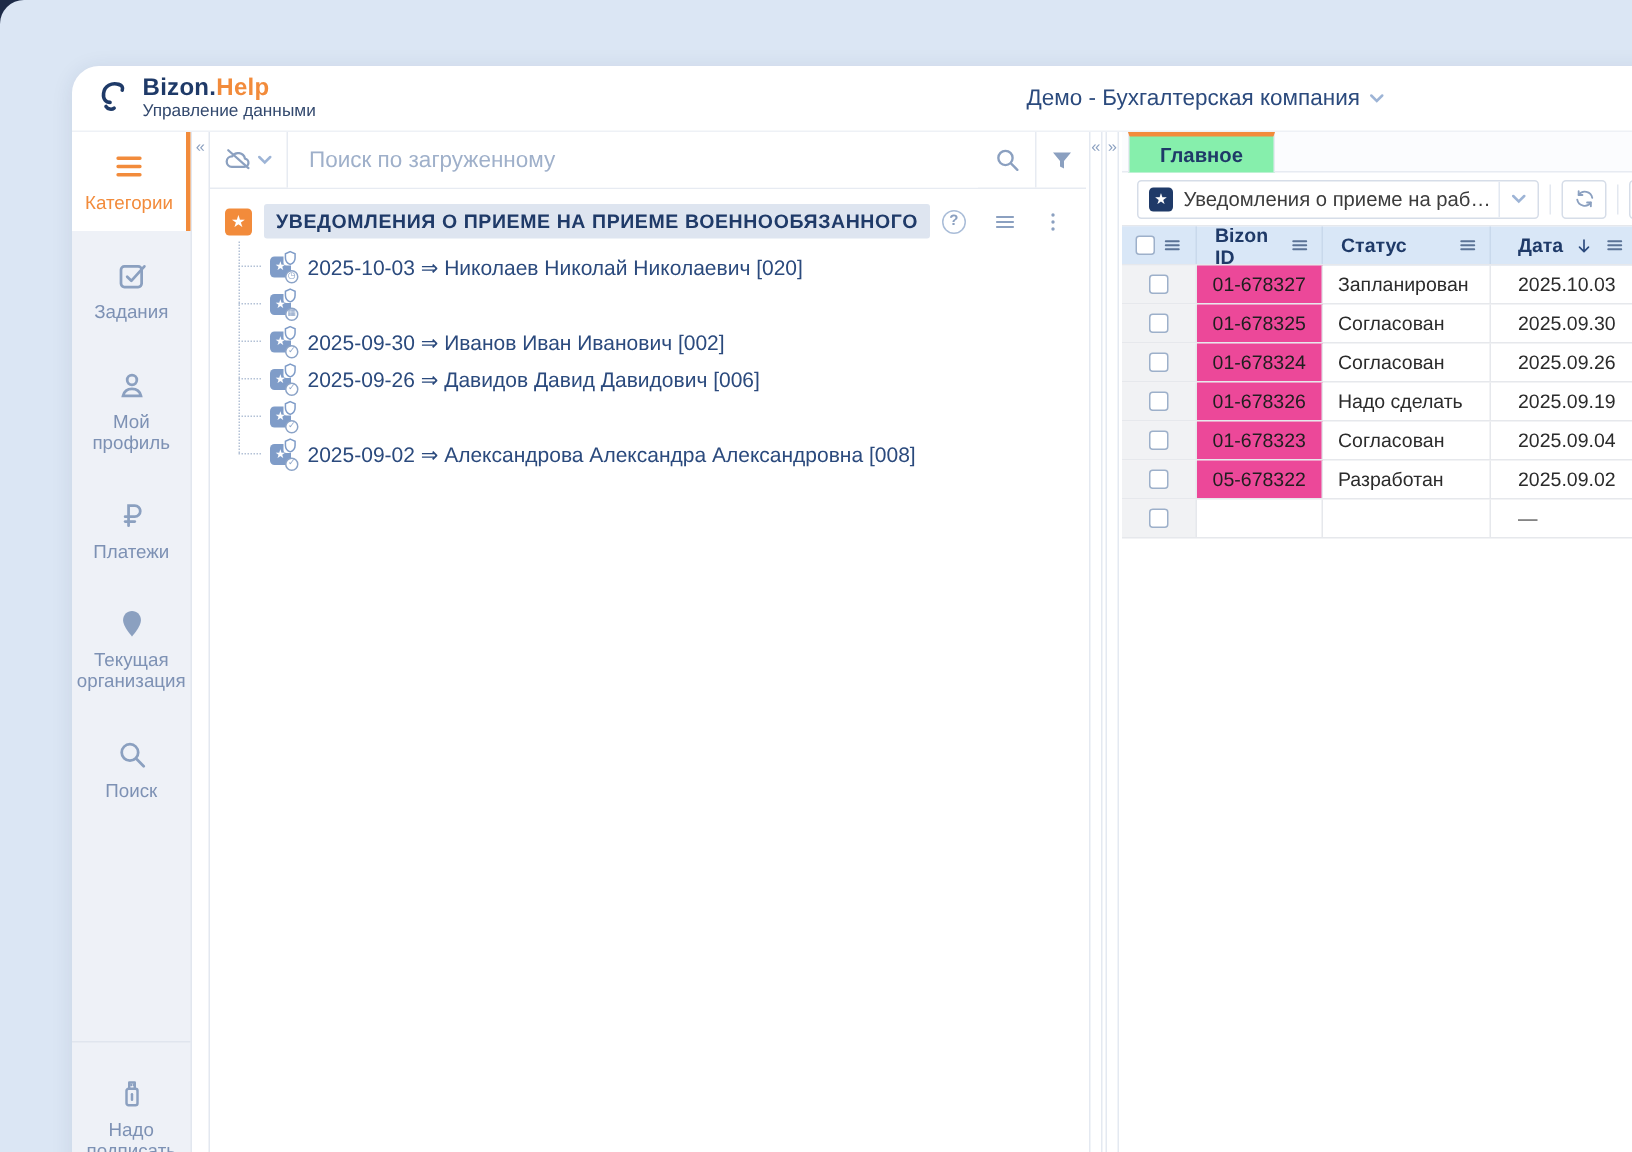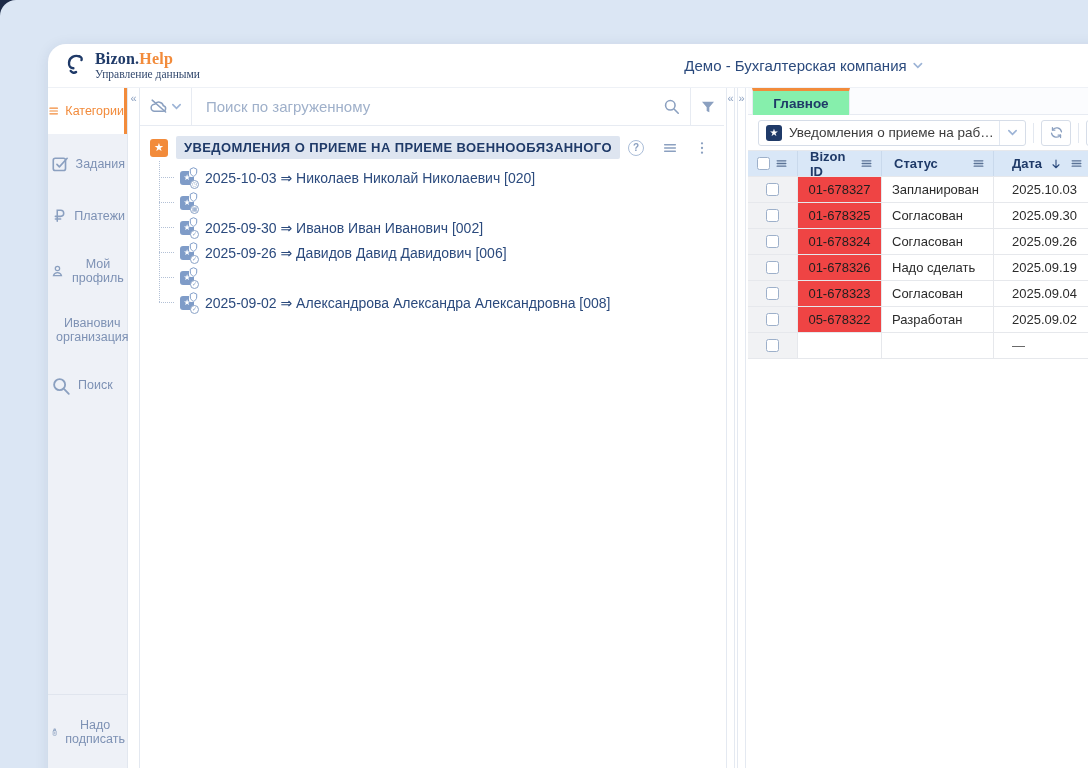--- a/index.html
+++ b/index.html
@@ -25,21 +25,21 @@
   }
 
   
   .app-header {
     height:44px; flex:0 0 44px;
     display:flex; align-items:center;
     padding:0 14px;
     border-bottom:1px solid #eef1f6;
     position:relative;
   }
-  .brand { display:flex; align-items:center; gap:7px; cursor:pointer;font-family:Liberation Serif, serif; }
+  .brand { display:flex; align-items:center; gap:7px; cursor:pointer; }
   .brand-logo { width:26px; height:26px; color:#1f3a68; }
   .brand-text { line-height:1.05; }
   .brand-name { font-size:16px; font-weight:bold; color:#1f3a68; letter-spacing:.2px; }
   .brand-name .accent { color:#f28b3b; }
   .brand-sub { font-size:11.5px; color:#33496e; }
   .company {
     position:absolute; left:756px; top:0; height:100%;
     transform:translateX(-50%);
     display:flex; align-items:center; gap:6px;
     font-size:15px; color:#2b4a7d; cursor:pointer; white-space:nowrap;
@@ -50,21 +50,21 @@
   .app-body { flex:1; display:flex; min-height:0; }
 
   
   .sidebar {
     width:80px; flex:0 0 80px;
     background:#eef1f7;
     border-right:1px solid #e2e7ef;
     position:relative;
   }
   .nav-item {
-    display:flex; flex-direction:row; align-items:center;
+    display:flex; flex-direction:column; align-items:center;
     gap:6px; padding:11px 2px; margin-top:8px;
     color:#7d91b4; font-size:12.5px; text-align:center;
     cursor:pointer; line-height:1.15;
   }
   .nav-item .nico { width:22px; height:22px; color:#8ba0c0; }
   .nav-item.active {
     background:#ffffff; color:#f28b3b; margin-top:0;
     border-right:3px solid #f28b3b; padding:12px 0;
   }
   .nav-item.active .nico { color:#f28b3b; }
@@ -220,21 +220,21 @@
   .grid-head { background:#d9e7f7; font-weight:bold; color:#1f3a68; }
   .grid-head .gc { border-right:1px solid #c9d9ec; }
   .grid-head .gc.sel { background:#d9e7f7; }
   .grid-head .gc.id, .grid-head .gc.st { justify-content:space-between; padding:0 8px 0 12px; }
   .grid-head .hmenu { color:#5b7396; width:13px; height:13px; cursor:pointer; flex:0 0 13px; }
   .grid-head .sort-arrow { width:12px; height:12px; color:#2b4a7d; }
   .cbx {
     width:13px; height:13px; border:1.5px solid #9db0ca; border-radius:2.5px;
     background:#fff; cursor:pointer; flex:0 0 13px;
   }
-  .gc.id.filled { background:#ef4444; color:#1f1f1f; }
+  .gc.id.filled { background:#ec4899; color:#1f1f1f; }
   .dash { color:#555; }
 
   svg { display:block; }
 </style>
 </head>
 <body>
 
 <div class="page-bg"></div>
 
 <div class="card">
@@ -270,37 +270,37 @@
       </div>
       <div class="nav-item">
         <svg class="nico" viewBox="0 0 24 24" fill="none" stroke="currentColor" stroke-width="2" stroke-linecap="round" stroke-linejoin="round">
             <rect x="4" y="5" width="15" height="15" rx="2.5"></rect>
             <path d="M8.5 12.5l3 3L21 5"></path>
           </svg>
         <span>Задания</span>
       </div>
       <div class="nav-item">
         <svg class="nico" viewBox="0 0 24 24" fill="none" stroke="currentColor" stroke-width="2" stroke-linecap="round">
+            <circle cx="12" cy="8" r="3.5"></circle>
+            <path d="M5.5 19.5c.8-3.2 3.4-5 6.5-5s5.7 1.8 6.5 5z"></path>
+          </svg>
+        <span>Мой профиль</span>
+      </div>
+      <div class="nav-item">
+        <svg class="nico" viewBox="0 0 24 24" fill="none" stroke="currentColor" stroke-width="2" stroke-linecap="round">
             <path d="M9.5 19V4.5H14a4 4 0 0 1 0 8H7"></path>
             <path d="M7 16h7"></path>
           </svg>
         <span>Платежи</span>
       </div>
       <div class="nav-item">
-        <svg class="nico" viewBox="0 0 24 24" fill="none" stroke="currentColor" stroke-width="2" stroke-linecap="round">
-            <circle cx="12" cy="8" r="3.5"></circle>
-            <path d="M5.5 19.5c.8-3.2 3.4-5 6.5-5s5.7 1.8 6.5 5z"></path>
-          </svg>
-        <span>Мой профиль</span>
-      </div>
-      <div class="nav-item">
         <svg class="nico" viewBox="0 0 24 24" fill="currentColor">
             <path d="M12 2.5c-3.6 0-6.5 2.9-6.5 6.5 0 4.9 6.5 12 6.5 12s6.5-7.1 6.5-12c0-3.6-2.9-6.5-6.5-6.5z"></path>
           </svg>
-        <span>Иванович организация</span>
+        <span>Текущая организация</span>
       </div>
       <div class="nav-item">
         <svg class="nico" viewBox="0 0 24 24" fill="none" stroke="currentColor" stroke-width="2" stroke-linecap="round">
             <circle cx="10.5" cy="10.5" r="6"></circle>
             <path d="M15.5 15.5L20.5 20.5"></path>
           </svg>
         <span>Поиск</span>
       </div>
 
       <div class="sidebar-bottom">

